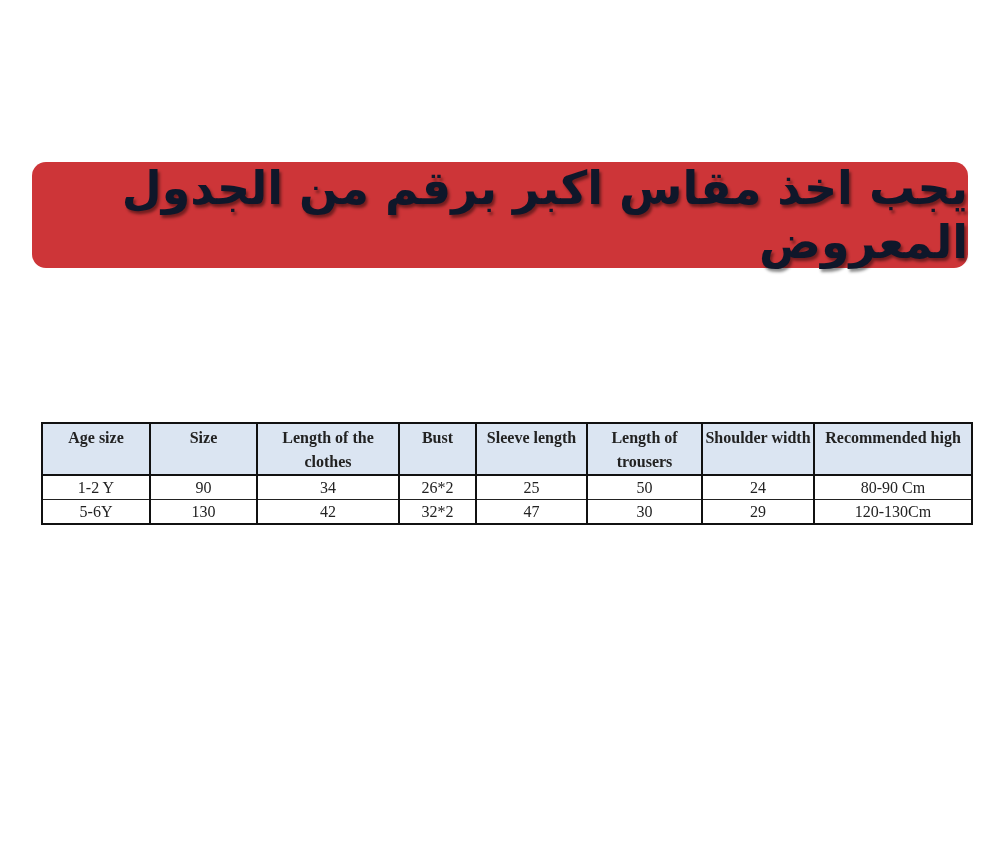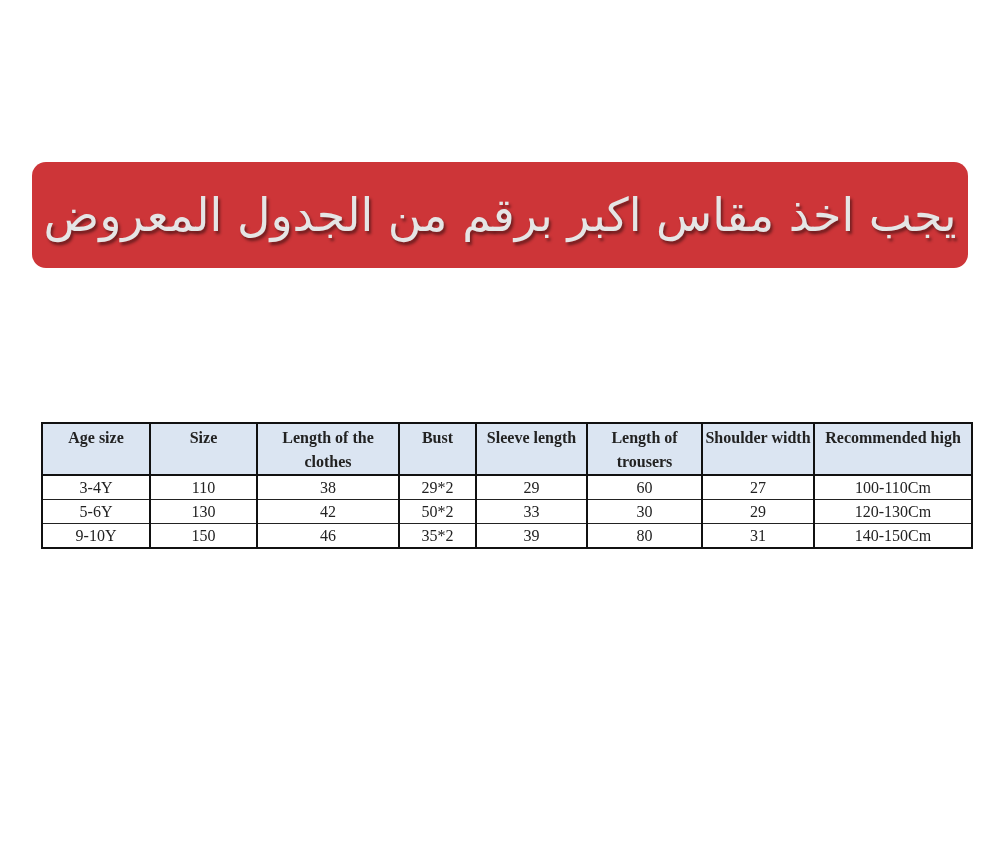--- a/index.html
+++ b/index.html
@@ -1,21 +1,21 @@
 <!DOCTYPE html>
 <html><head>
 <meta charset="utf-8">
 <style>
   html, body { margin:0; padding:0; }
   body { width:1000px; height:847px; background:#ffffff; position:relative; overflow:hidden;
          font-family:"DejaVu Serif", serif; }
   .banner { position:absolute; left:32px; top:162px; width:936px; height:106px;
             background:#cd3538; border-radius:14px;
             display:flex; align-items:center; justify-content:center; }
-  .banner-text { color:#e5e5e5; font-family:"DejaVu Sans", sans-serif; font-size:46px; font-weight:normal;
+  .banner-text { color:#0f172a; font-family:"DejaVu Sans", sans-serif; font-size:46px; font-weight:bold;
                  direction:rtl; text-shadow:2px 3px 3px rgba(0,0,0,0.45); letter-spacing:0; }
   table.size-table { position:absolute; left:41px; top:422px; width:930px;
           border-collapse:collapse; border:2px solid #111; table-layout:fixed;
           font-family:"Liberation Serif", serif; color:#222; }
   .size-table th, .size-table td { border:1px solid #222; text-align:center; padding:0; }
   .size-table th { background:#dbe5f2; font-weight:bold; font-size:16px; line-height:24px;
                    vertical-align:top; height:48px; padding-top:2px; }
   .size-table td { font-size:16px; height:23px; line-height:23px; }
   .size-table tr.data-row { border-bottom:1px solid #222; }
   .size-table th, .size-table td { border-left:2px solid #111; border-right:2px solid #111; }
@@ -46,43 +46,33 @@
       <th>Length of the clothes</th>
       <th>Bust</th>
       <th>Sleeve length</th>
       <th>Length of trousers</th>
       <th>Shoulder width</th>
       <th>Recommended high</th>
     </tr>
   </thead>
   <tbody id="tbody">
       <tr class="data-row">
-        <td>3-4Y</td>
-        <td>110</td>
-        <td>38</td>
-        <td>29*2</td>
-        <td>29</td>
-        <td>60</td>
-        <td>27</td>
-        <td>100-110Cm</td>
+        <td>1-2 Y</td>
+        <td>90</td>
+        <td>34</td>
+        <td>26*2</td>
+        <td>25</td>
+        <td>50</td>
+        <td>24</td>
+        <td>80-90 Cm</td>
       </tr>
       <tr class="data-row">
         <td>5-6Y</td>
         <td>130</td>
         <td>42</td>
-        <td>50*2</td>
-        <td>33</td>
+        <td>32*2</td>
+        <td>47</td>
         <td>30</td>
         <td>29</td>
         <td>120-130Cm</td>
-      </tr>
-      <tr class="data-row">
-        <td>9-10Y</td>
-        <td>150</td>
-        <td>46</td>
-        <td>35*2</td>
-        <td>39</td>
-        <td>80</td>
-        <td>31</td>
-        <td>140-150Cm</td>
       </tr>
     </tbody>
 </table>
 
 </body></html>

